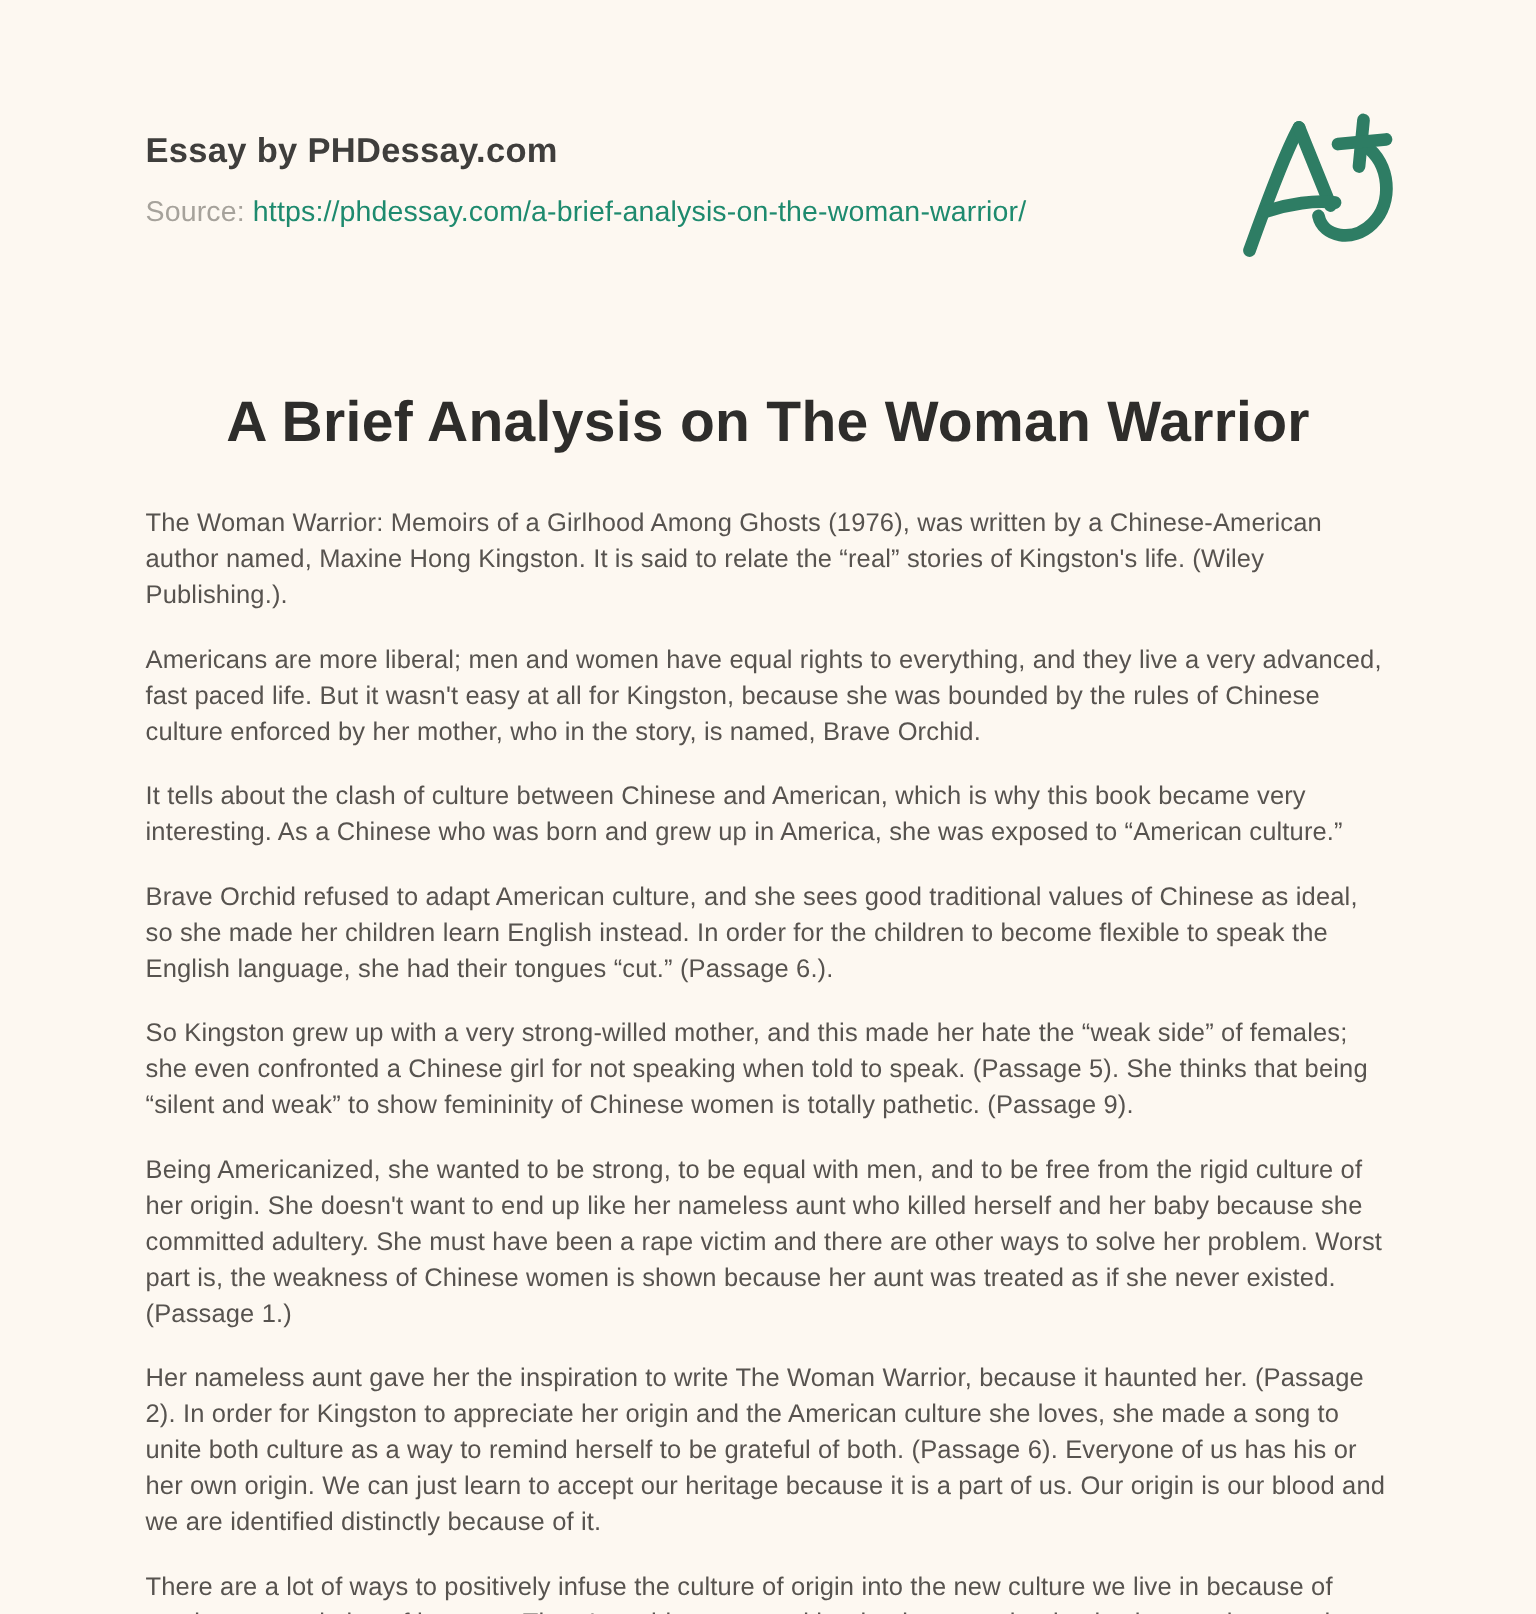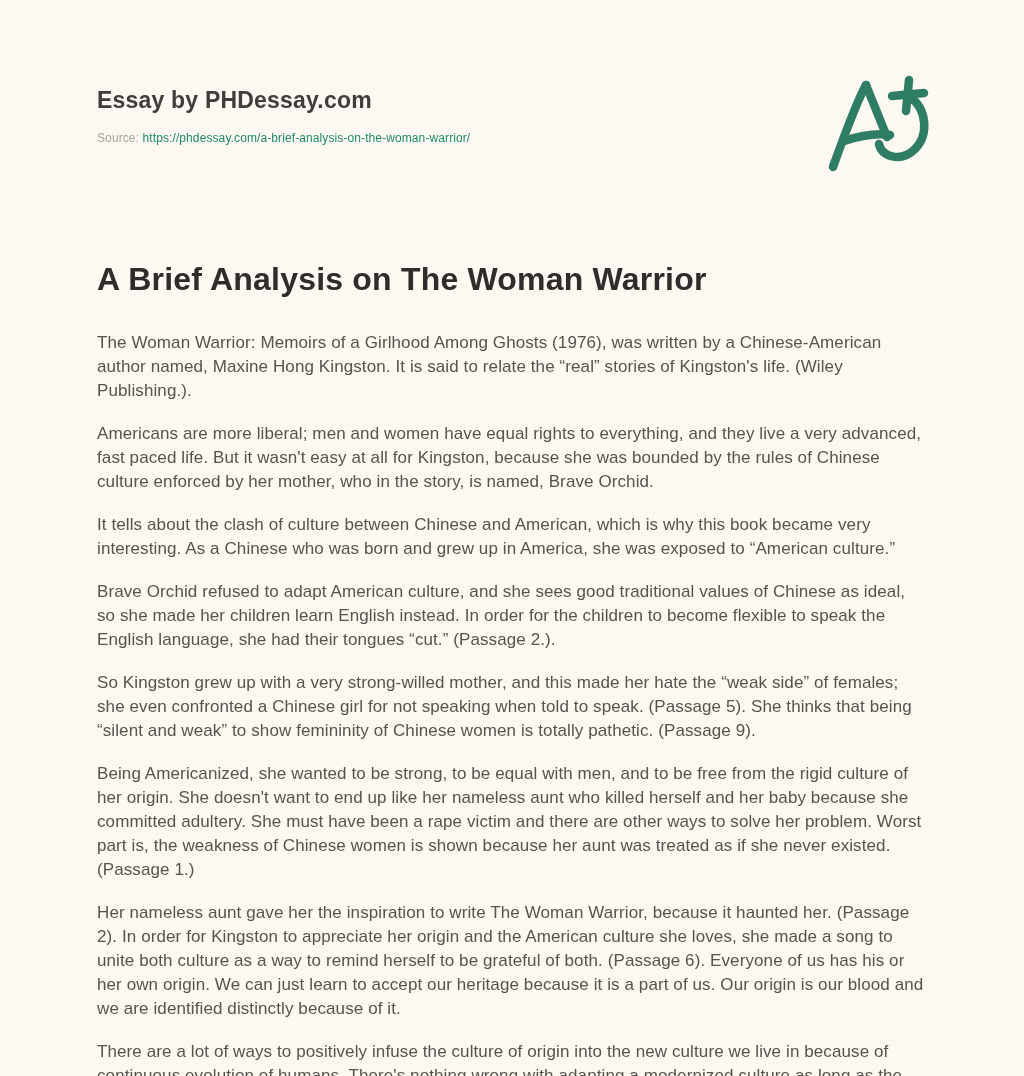--- a/index.html
+++ b/index.html
@@ -25,43 +25,44 @@
   }
   .site-title {
     font-size: 23px;
     font-weight: 700;
     color: #3F3E3C;
     letter-spacing: 0.2px;
     padding-top: 4px;
   }
   .source-line {
     margin-top: 17px;
-    font-size: 12px;
+    font-size: 19px;
     letter-spacing: 0.1px;
   }
   .source-label {
     color: #A6A29B;
   }
   .source-link {
     color: #1E8A6E;
     text-decoration: none;
   }
   .logo {
     width: 110px;
     height: 102px;
     margin-top: -10px;
     margin-right: -4px;
     flex-shrink: 0;
   }
   .article-title {
     margin-top: 86px;
-    font-size: 32px;
+    font-size: 38px;
     font-weight: 600;
     color: #2E2D2B;
     letter-spacing: 0.2px;
+    text-align: center;
   }
   .article-body {
     margin-top: 33px;
   }
   .article-body p {
     font-size: 17px;
     line-height: 24px;
     letter-spacing: 0.1px;
     color: #57534F;
     margin-bottom: 19px;
@@ -97,21 +98,21 @@
         <path d="M71 23 L103 20"></path>
       </svg>
     </div>
 
     <h1 class="article-title">A Brief Analysis on The Woman Warrior</h1>
 
     <div class="article-body">
       <p>The Woman Warrior: Memoirs of a Girlhood Among Ghosts (1976), was written by a Chinese-American author named, Maxine Hong Kingston. It is said to relate the “real” stories of Kingston's life. (Wiley Publishing.).</p>
       <p>Americans are more liberal; men and women have equal rights to everything, and they live a very advanced, fast paced life. But it wasn't easy at all for Kingston, because she was bounded by the rules of Chinese culture enforced by her mother, who in the story, is named, Brave Orchid.</p>
       <p>It tells about the clash of culture between Chinese and American, which is why this book became very interesting. As a Chinese who was born and grew up in America, she was exposed to “American culture.”</p>
-      <p>Brave Orchid refused to adapt American culture, and she sees good traditional values of Chinese as ideal, so she made her children learn English instead. In order for the children to become flexible to speak the English language, she had their tongues “cut.” (Passage 2.).</p>
+      <p>Brave Orchid refused to adapt American culture, and she sees good traditional values of Chinese as ideal, so she made her children learn English instead. In order for the children to become flexible to speak the English language, she had their tongues “cut.” (Passage 6.).</p>
       <p>So Kingston grew up with a very strong-willed mother, and this made her hate the “weak side” of females; she even confronted a Chinese girl for not speaking when told to speak. (Passage 5). She thinks that being “silent and weak” to show femininity of Chinese women is totally pathetic. (Passage 9).</p>
       <p>Being Americanized, she wanted to be strong, to be equal with men, and to be free from the rigid culture of her origin. She doesn't want to end up like her nameless aunt who killed herself and her baby because she committed adultery. She must have been a rape victim and there are other ways to solve her problem. Worst part is, the weakness of Chinese women is shown because her aunt was treated as if she never existed. (Passage 1.)</p>
       <p>Her nameless aunt gave her the inspiration to write The Woman Warrior, because it haunted her. (Passage 2). In order for Kingston to appreciate her origin and the American culture she loves, she made a song to unite both culture as a way to remind herself to be grateful of both. (Passage 6). Everyone of us has his or her own origin. We can just learn to accept our heritage because it is a part of us. Our origin is our blood and we are identified distinctly because of it.</p>
       <p>There are a lot of ways to positively infuse the culture of origin into the new culture we live in because of continuous evolution of humans. There's nothing wrong with adapting a modernized culture as long as the moral values of one's origin is kept as guidance to act ethically.</p>
     </div>
 
   </div>
 </div>
 
 </body></html>

